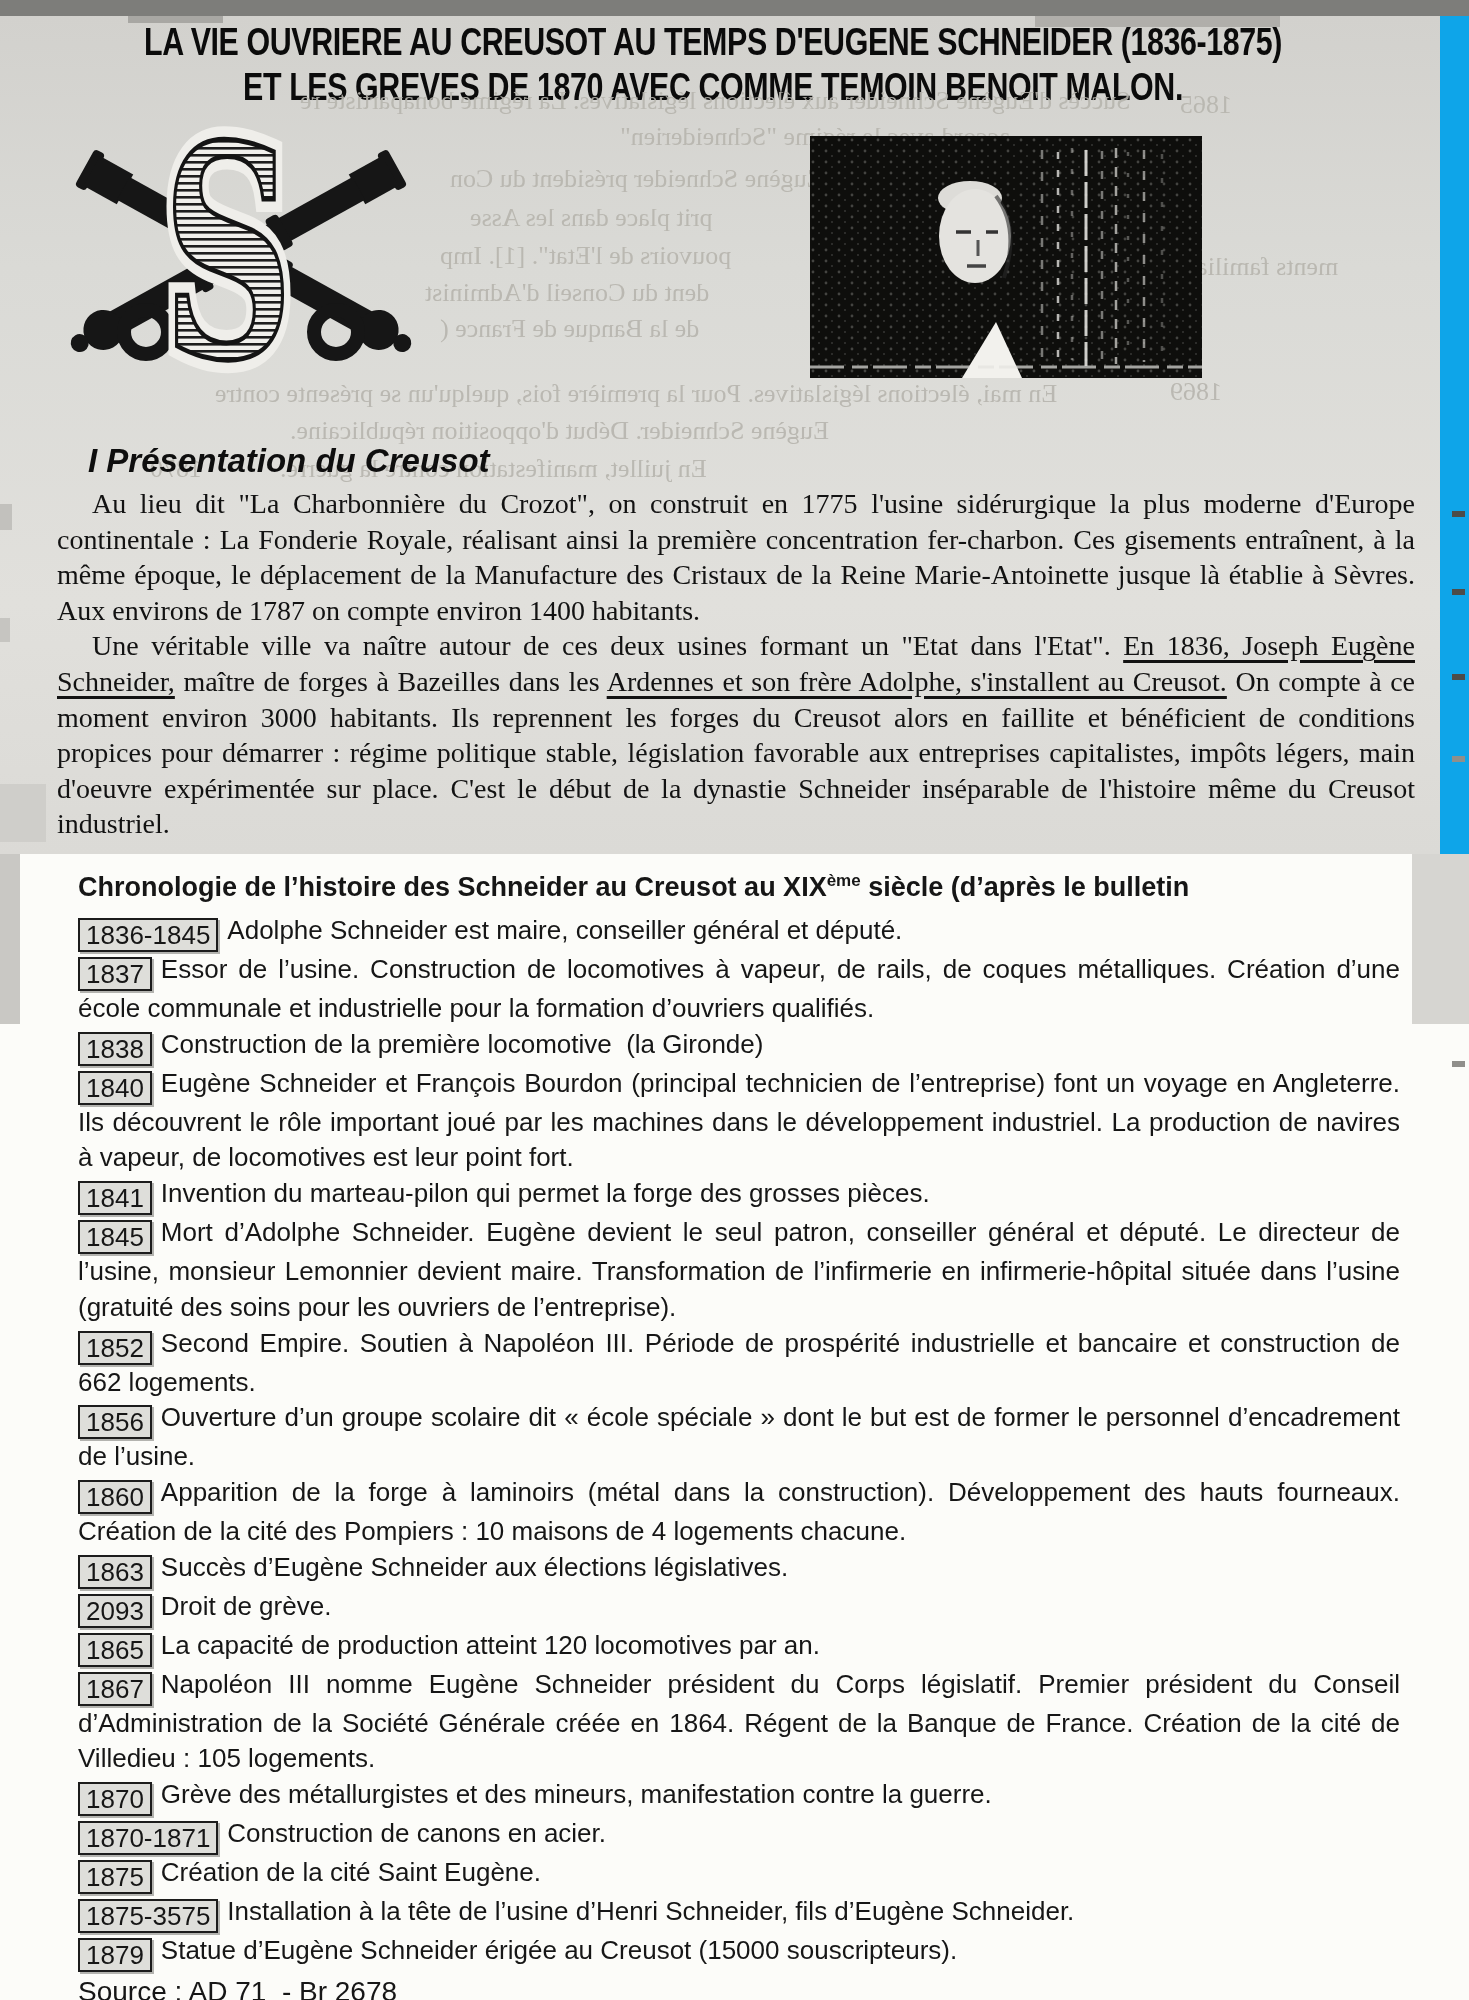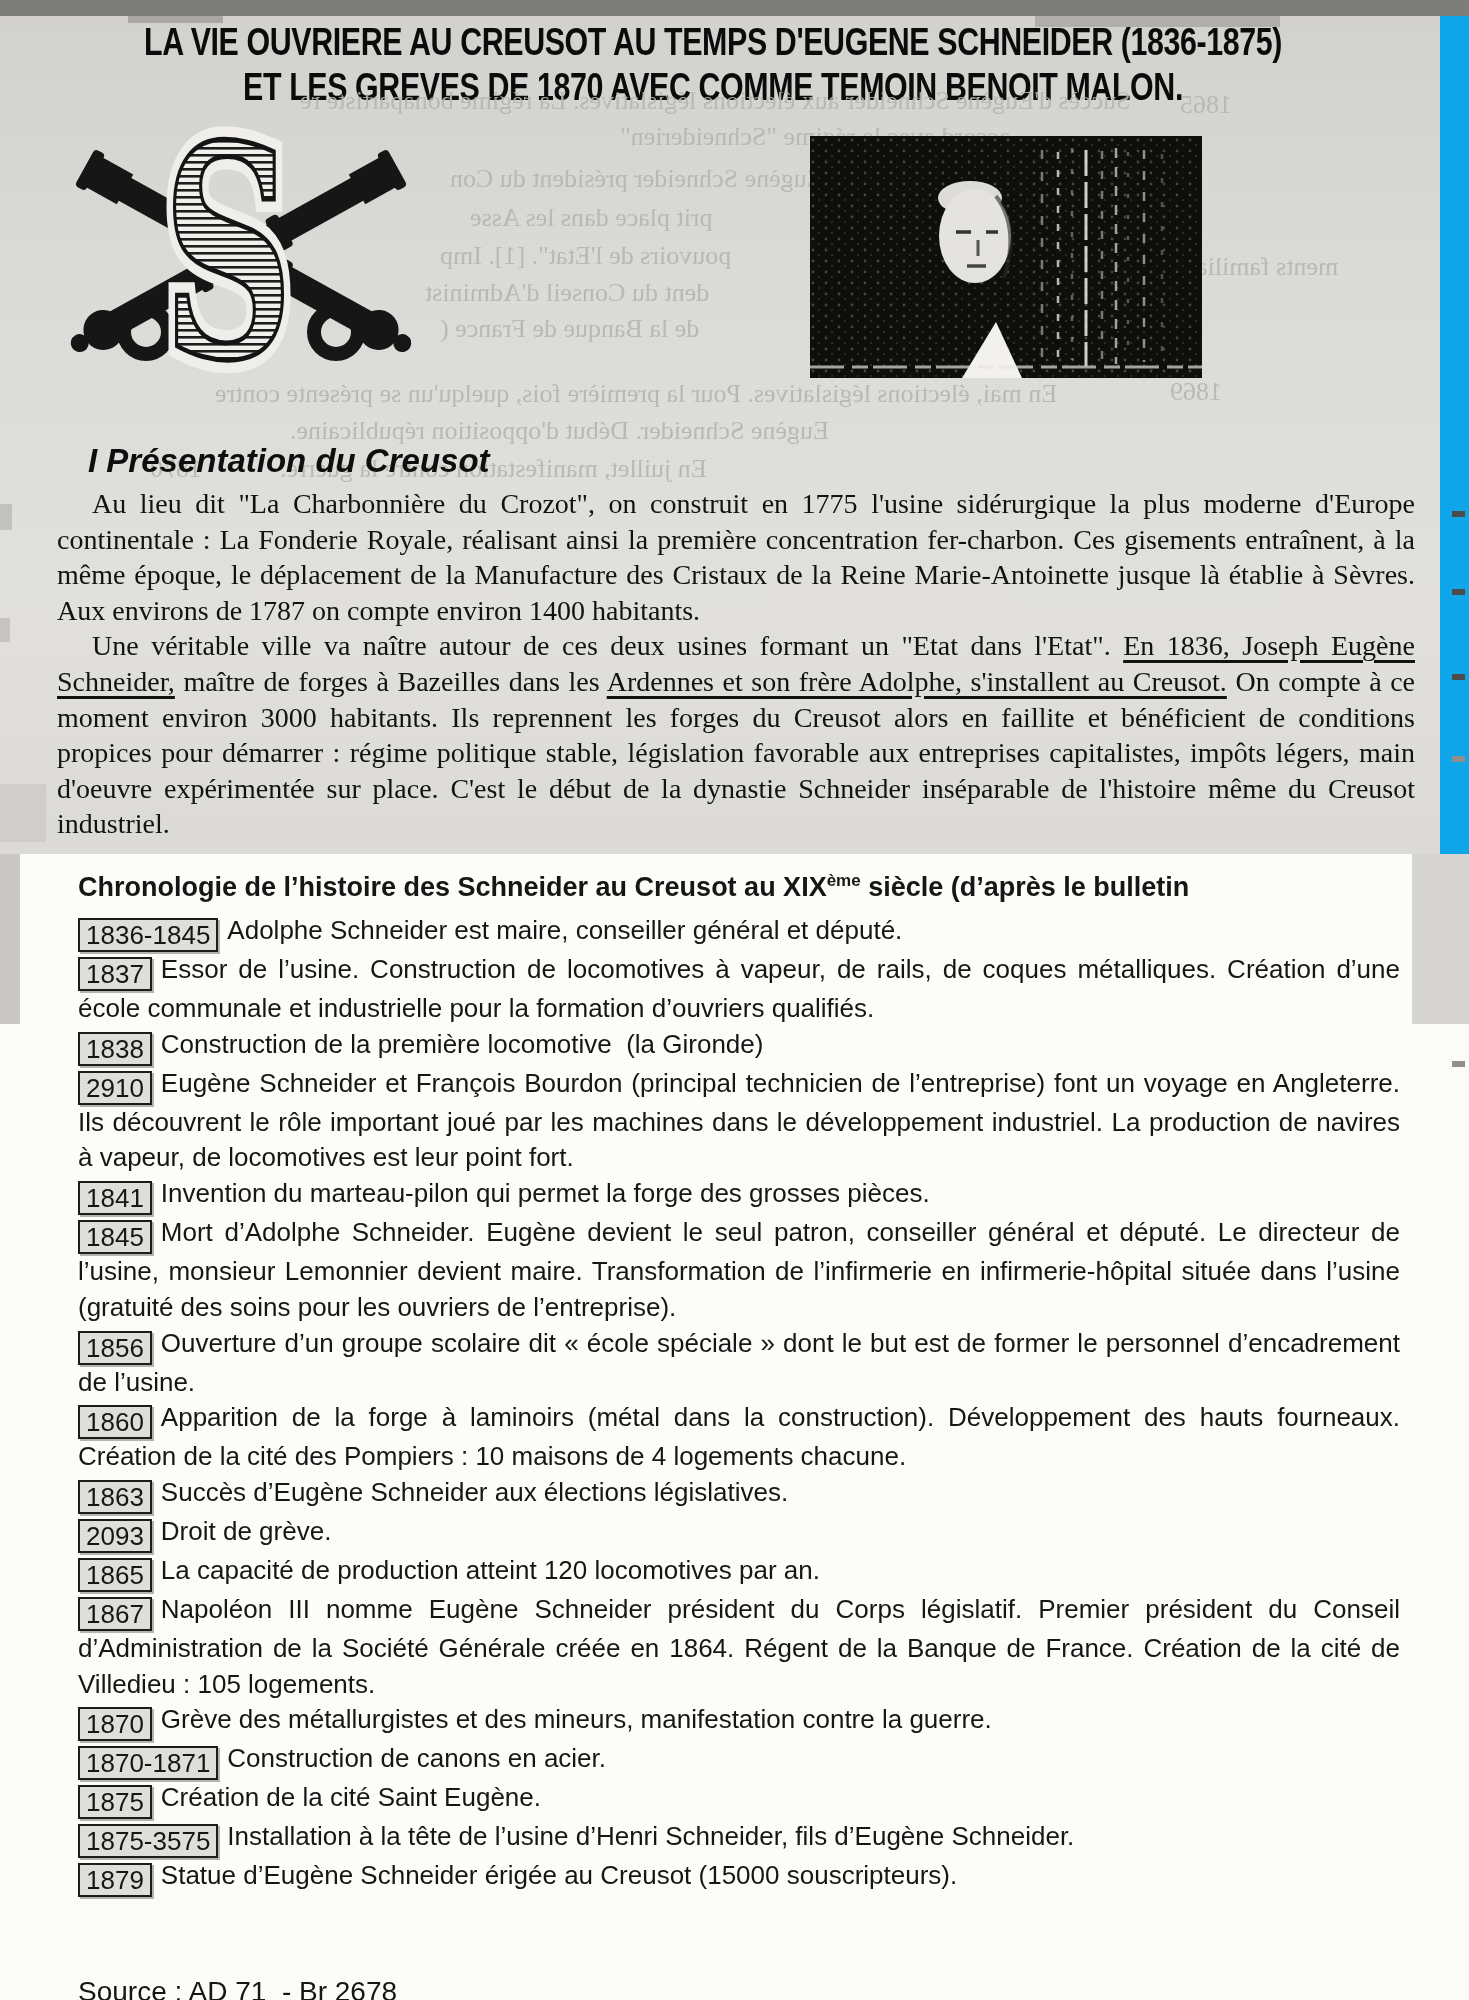--- a/index.html
+++ b/index.html
@@ -179,23 +179,24 @@
   <div class="bottom-region">
     <div class="chrono">
       <h3 class="chrono-heading">
         <span class="l"><span>Chronologie de l’histoire des Schneider au Creusot au XIX</span><sup>ème</sup><span> siècle (d’après le bulletin</span></span>
       </h3>
       <div class="entries">
 
       <p class="entry"><span class="yearbox">1836-1845</span><span>Adolphe Schneider est maire, conseiller général et député.</span></p>
           <p class="entry"><span class="yearbox">1837</span><span>Essor de l’usine. Construction de locomotives à vapeur, de rails, de coques métalliques. Création d’une école communale et industrielle pour la formation d’ouvriers qualifiés.</span></p>
           <p class="entry"><span class="yearbox">1838</span><span>Construction de la première locomotive&nbsp; (la Gironde)</span></p>
-          <p class="entry"><span class="yearbox">2910</span><span>Eugène Schneider et François Bourdon (principal technicien de l’entreprise) font un voyage en Angleterre. Ils découvrent le rôle important joué par les machines dans le développement industriel. La production de navires à vapeur, de locomotives est leur point fort.</span></p>
+          <p class="entry"><span class="yearbox">1840</span><span>Eugène Schneider et François Bourdon (principal technicien de l’entreprise) font un voyage en Angleterre. Ils découvrent le rôle important joué par les machines dans le développement industriel. La production de navires à vapeur, de locomotives est leur point fort.</span></p>
           <p class="entry"><span class="yearbox">1841</span><span>Invention du marteau-pilon qui permet la forge des grosses pièces.</span></p>
           <p class="entry"><span class="yearbox">1845</span><span>Mort d’Adolphe Schneider. Eugène devient le seul patron, conseiller général et député. Le directeur de l’usine, monsieur Lemonnier devient maire. Transformation de l’infirmerie en infirmerie-hôpital située dans l’usine (gratuité des soins pour les ouvriers de l’entreprise).</span></p>
+          <p class="entry"><span class="yearbox">1852</span><span>Second Empire. Soutien à Napoléon III. Période de prospérité industrielle et bancaire et construction de 662 logements.</span></p>
           <p class="entry"><span class="yearbox">1856</span><span>Ouverture d’un groupe scolaire dit « école spéciale » dont le but est de former le personnel d’encadrement de l’usine.</span></p>
           <p class="entry"><span class="yearbox">1860</span><span>Apparition de la forge à laminoirs (métal dans la construction). Développement des hauts fourneaux. Création de la cité des Pompiers : 10 maisons de 4 logements chacune.</span></p>
           <p class="entry"><span class="yearbox">1863</span><span>Succès d’Eugène Schneider aux élections législatives.</span></p>
           <p class="entry"><span class="yearbox">2093</span><span>Droit de grève.</span></p>
           <p class="entry"><span class="yearbox">1865</span><span>La capacité de production atteint 120 locomotives par an.</span></p>
           <p class="entry"><span class="yearbox">1867</span><span>Napoléon III nomme Eugène Schneider président du Corps législatif. Premier président du Conseil d’Administration de la Société Générale créée en 1864. Régent de la Banque de France. Création de la cité de Villedieu : 105 logements.</span></p>
           <p class="entry"><span class="yearbox">1870</span><span>Grève des métallurgistes et des mineurs, manifestation contre la guerre.</span></p>
           <p class="entry"><span class="yearbox">1870-1871</span><span>Construction de canons en acier.</span></p>
           <p class="entry"><span class="yearbox">1875</span><span>Création de la cité Saint Eugène.</span></p>
           <p class="entry"><span class="yearbox">1875-3575</span><span>Installation à la tête de l’usine d’Henri Schneider, fils d’Eugène Schneider.</span></p>

